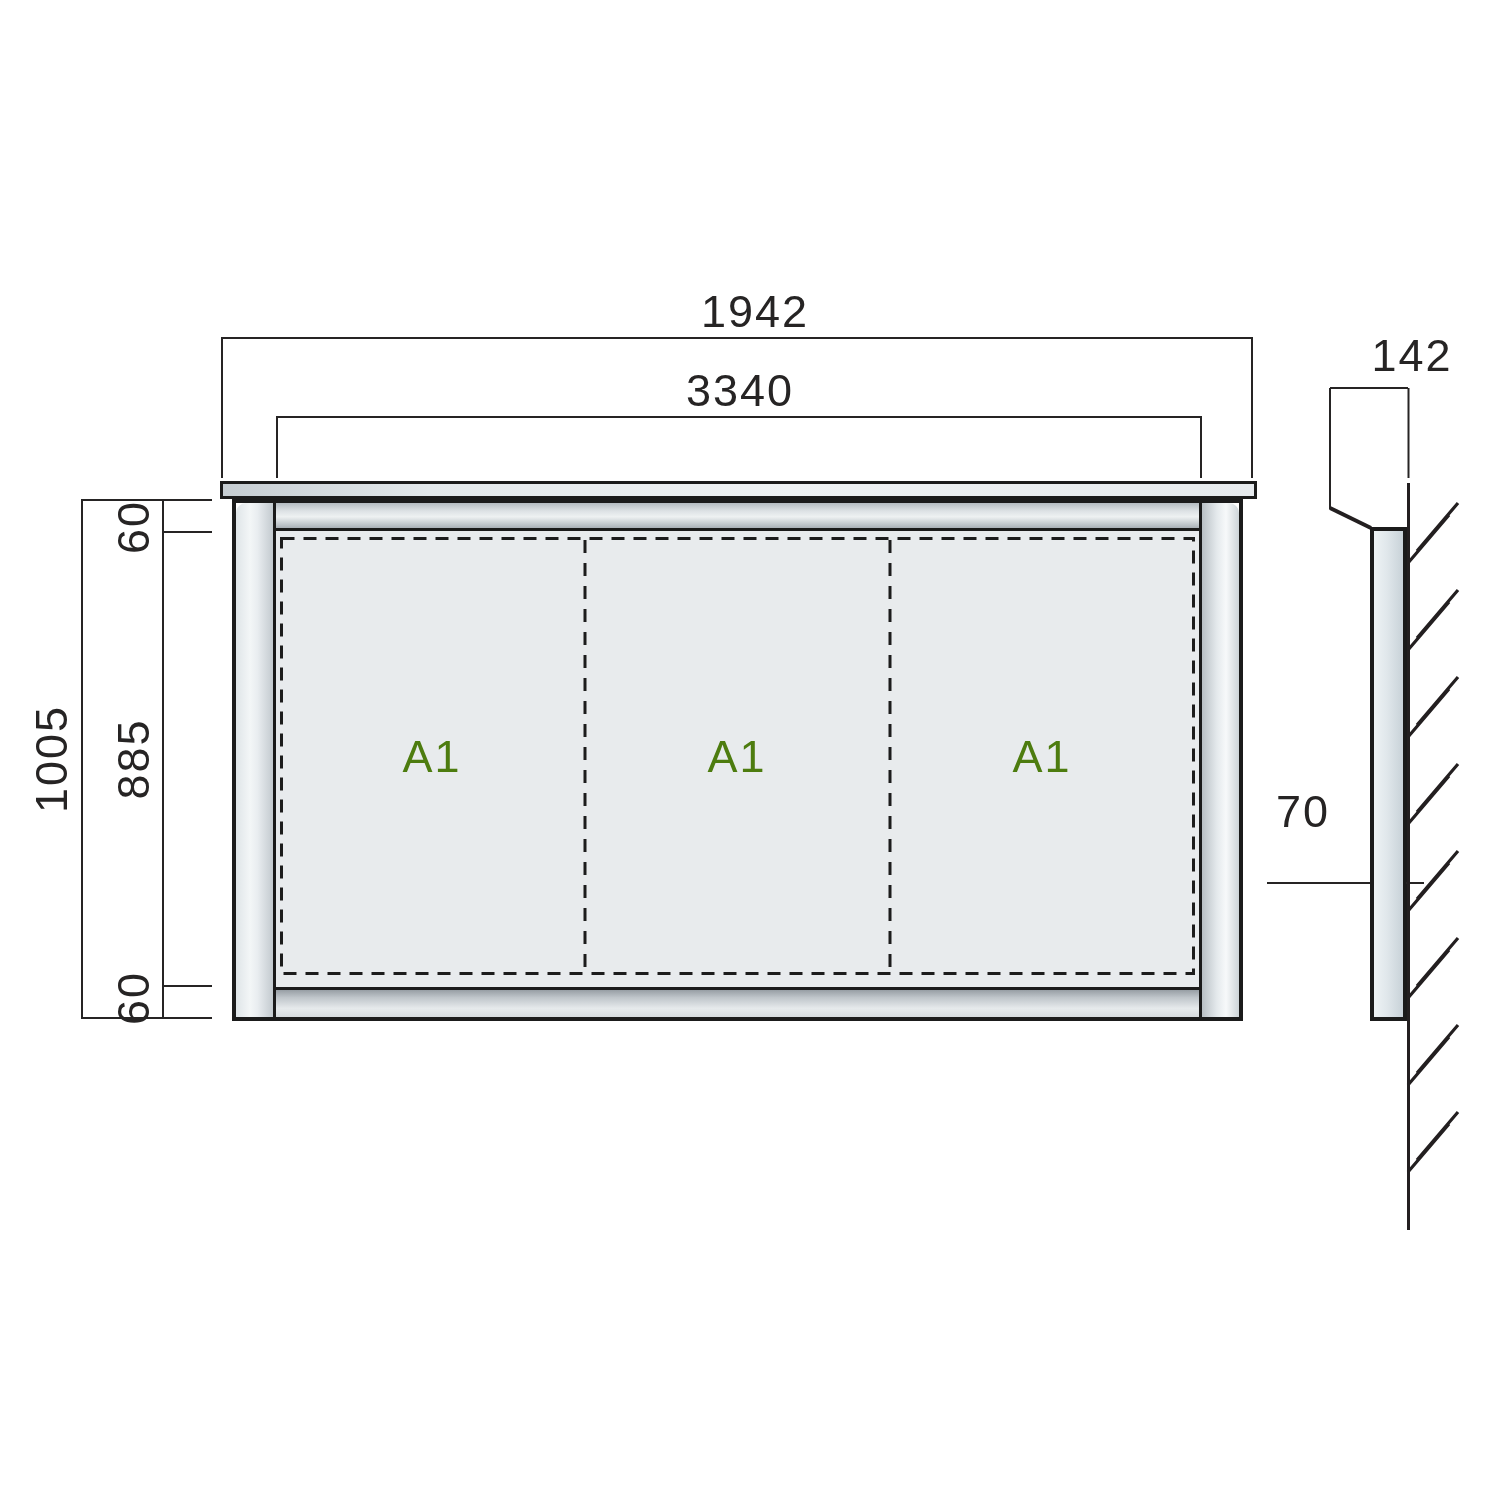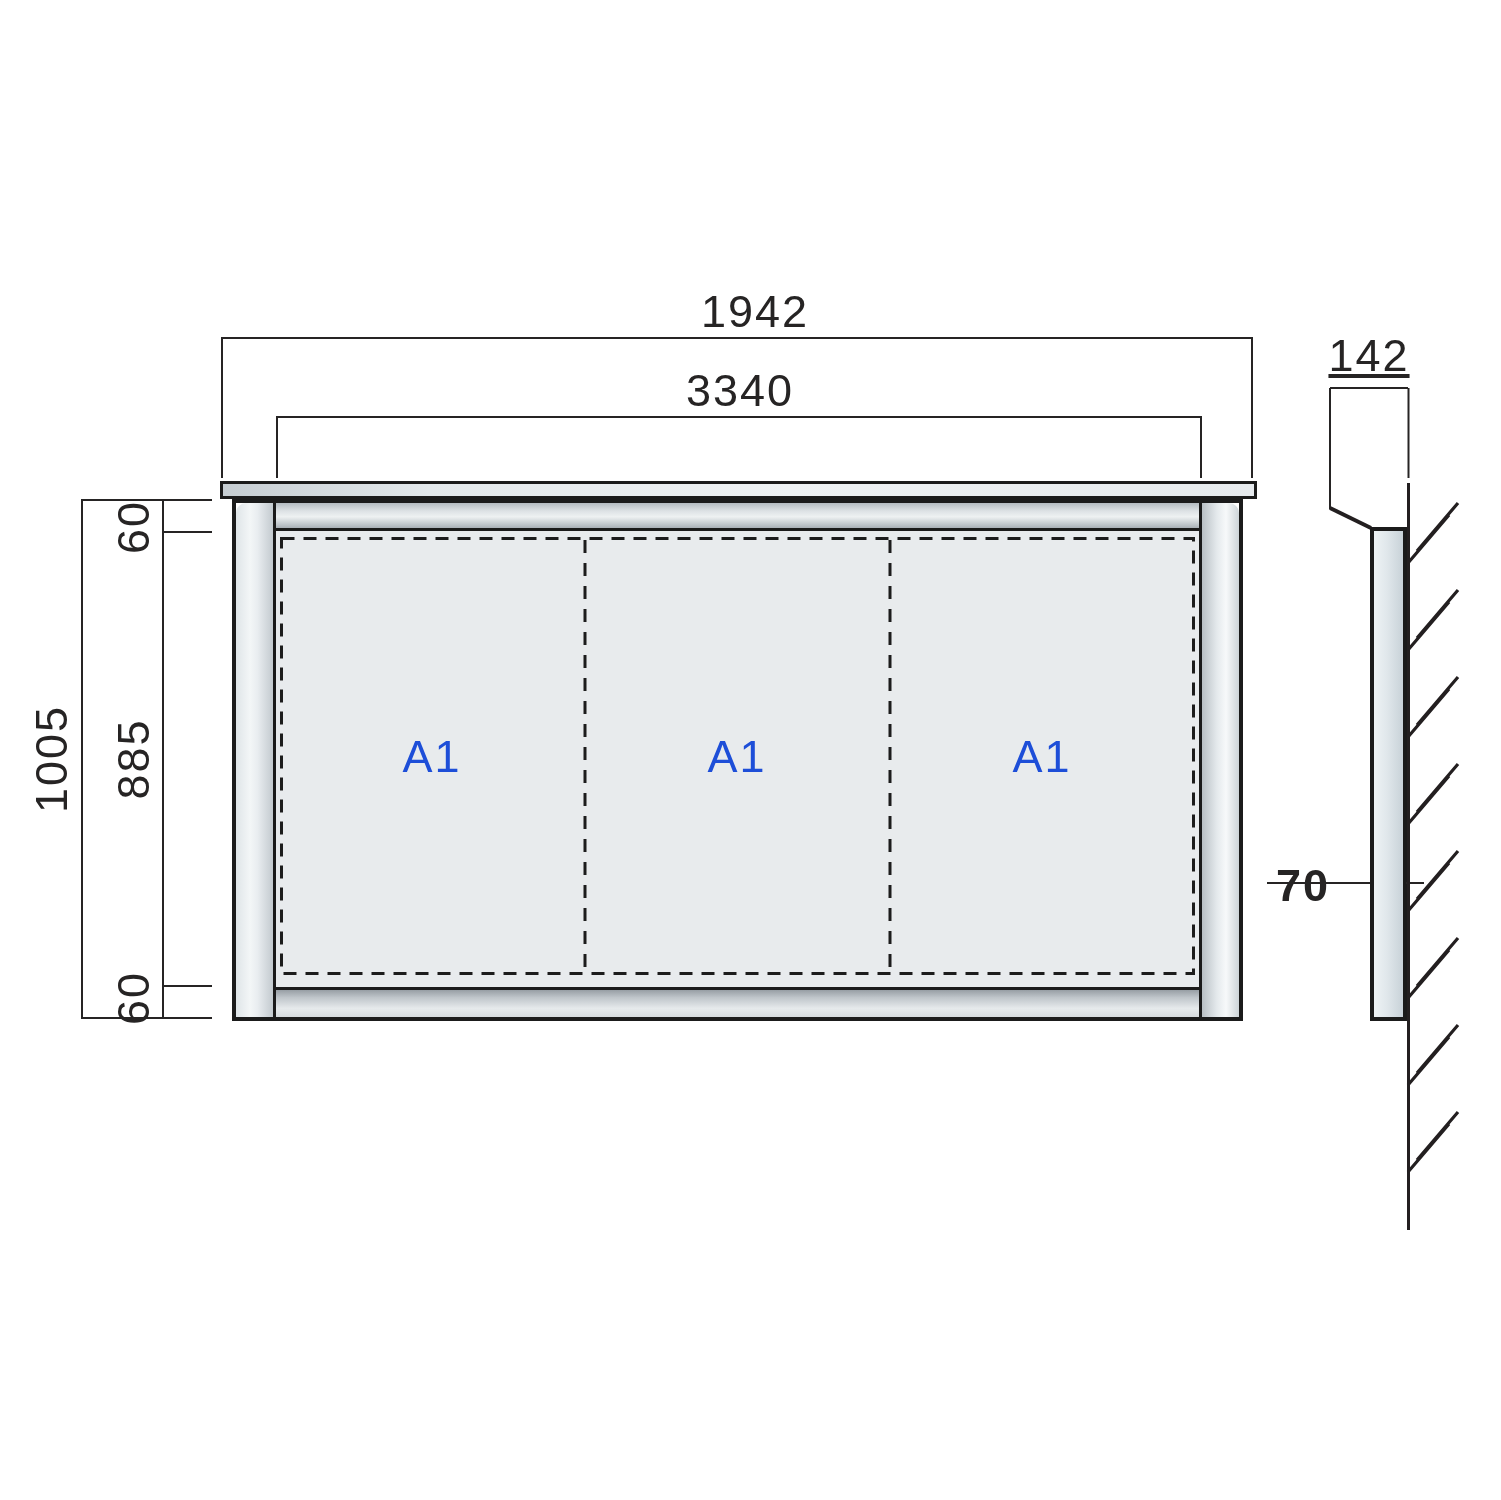--- a/index.html
+++ b/index.html
@@ -53,21 +53,21 @@
     position:absolute;left:40px;right:40px;top:28px;bottom:30px;
     background:#e8ebed;
   }
   .bottom-rail{
     position:absolute;left:40px;right:40px;bottom:0;height:30px;
     box-sizing:border-box;border-top:3px solid #1b1b1b;
     background:linear-gradient(180deg,#979ea4 0%,#bfc5ca 28%,#e6eaec 68%,#d6dbde 100%);
   }
   .panel-label{
     position:absolute;
-    font-size:45px;letter-spacing:2px;color:#1d4ed8;
+    font-size:45px;letter-spacing:2px;color:#4d7c0f;
     transform:translate(-50%,-50%);white-space:nowrap;
   }
   
   .side-bar{
     position:absolute;left:1370px;top:527px;width:37px;height:494px;
     box-sizing:border-box;border:4px solid #1b1b1b;
     background:linear-gradient(90deg,#eef3f5 0%,#e0e7eb 45%,#c8d2d8 100%);
   }
   svg.overlay{position:absolute;left:0;top:0;pointer-events:none;}
 </style>
@@ -110,27 +110,27 @@
     <div class="dimline" style="left:81px;top:1017px;width:131px;height:2px;"></div>
 
     <div class="dimtext rot" style="left:52px;top:759px;">1005</div>
     <div class="dimtext rot" style="left:134px;top:527px;">60</div>
     <div class="dimtext rot" style="left:134px;top:759px;">885</div>
     <div class="dimtext rot" style="left:134px;top:998px;">60</div>
   </div>
 
   <div>
 
-    <div class="dimtext" style="left:1369px;top:356px;text-decoration:underline;">142</div>
+    <div class="dimtext" style="left:1412px;top:356px;">142</div>
     <div class="dimline" style="left:1330px;top:387px;width:78px;height:2px;"></div>
     <div class="dimline" style="left:1329px;top:388px;width:2px;height:121px;"></div>
 
     <div class="side-bar"></div>
 
-    <div class="dimtext" style="left:1303px;top:886px;font-weight:bold;">70</div>
+    <div class="dimtext" style="left:1303px;top:812px;">70</div>
     <div class="dimline" style="left:1267px;top:882px;width:103px;height:2px;"></div>
     <div class="dimline" style="left:1406px;top:882px;width:18px;height:2px;"></div>
   </div>
 
   <svg class="overlay" width="1501" height="1500" viewBox="0 0 1501 1500">
 
     <rect x="281.5" y="538.5" width="912" height="435" fill="none" stroke="#1c1c1c" stroke-width="3" stroke-dasharray="13 9"></rect>
 
     <line x1="585" y1="540" x2="585" y2="972" stroke="#1c1c1c" stroke-width="3" stroke-dasharray="13 10"></line>
     <line x1="890" y1="540" x2="890" y2="972" stroke="#1c1c1c" stroke-width="3" stroke-dasharray="13 10"></line>

